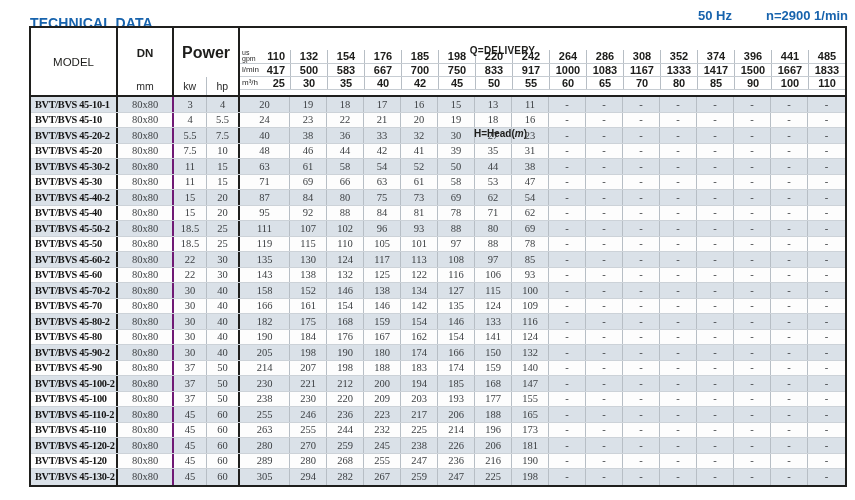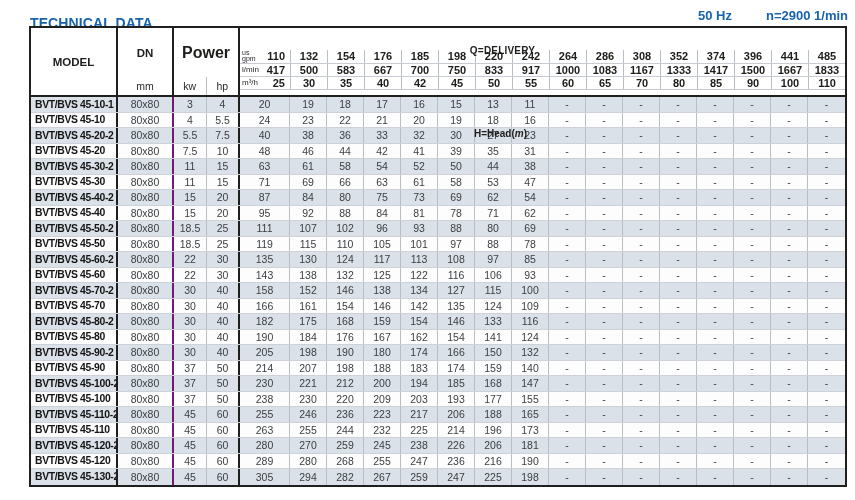--- a/index.html
+++ b/index.html
@@ -24,21 +24,21 @@
 
   
   .dtable {
     position: absolute; left: 29px; top: 26px; width: 818px;
     border: 2px solid #1f1f1d;
     background: #fff;
   }
   
   .thead { display: flex; height: 69px; border-bottom: 2px solid #1f1f1d; background:#fff; }
   .h-model { width: 87px; border-right: 2px solid #1f1f1d; display:flex; align-items:center; justify-content:center;
-             font-weight:bold; font-size:11.5px; color:#1d1d1b; }
+             font-weight:normal; font-size:11.5px; color:#1d1d1b; }
   .h-dn    { width: 56px; border-right: 2px solid #1f1f1d; display:flex; flex-direction:column; }
   .h-dn .lbl { flex:1; display:flex; align-items:center; justify-content:center; font-weight:bold; font-size:11.5px; color:#1d1d1b; }
   .h-dn .sub { height:18px; display:flex; align-items:center; justify-content:center; font-size:10.5px; color:#2a2a2a; }
   .h-power { width: 66px; border-right: 2px solid #1f1f1d; display:flex; flex-direction:column; }
   .h-power .lbl { flex:1; display:flex; align-items:center; justify-content:center; font-weight:bold; font-size:16px; color:#1d1d1b; }
   .kwhp { height:18px; display:flex; }
   .kwhp div { flex:1; display:flex; align-items:center; justify-content:center; font-size:10.5px; color:#2a2a2a; }
   .kwhp div:last-child { border-left: 1px solid #b7bec5; }
 
   .h-delivery { width: 605px; display:flex; flex-direction:column; }
@@ -64,21 +64,21 @@
   .head-row { height: 13px; position: relative; }
   .head-row .h-lbl {
     position:absolute; left:0; right:0; top:0px; text-align:center;
     transform: translateX(-42px);
     font-size: 10px; font-weight: bold; color:#1d1d1b;margin-top:38px;
   }
   .head-row .h-lbl i { font-style: italic; font-weight: bold; }
 
   
   .tbody { background:#fdfdfd; }
-  .trow { display:flex; height: 15.5px; border-bottom: 1px solid #ccd2d8; background:#fdfdfd; }
+  .trow { display:flex; height: 15.5px; border-bottom: 1px solid #ccd2d8; background:#fdfdfd;font-family:Liberation Serif, serif; }
   .trow:last-child { border-bottom: none; }
   .trow.alt { background: #dae1e8; }
   .trow > div { display:flex; align-items:center; justify-content:center; font-size:10.5px; color:#3d4043; }
   .c-model { width: 87px; border-right: 2px solid #1f1f1d; justify-content:flex-start !important;
              padding-left:4px; font-weight:bold; color:#141414 !important;
              font-size:10.4px !important; letter-spacing:-0.35px; white-space:nowrap; overflow:hidden; }
   .c-dn    { width: 56px; border-right: 2px solid #701a75; }
   .c-kw    { width: 33px; border-right: 1px solid #b7bec5; }
   .c-hp    { width: 33px; border-right: 2px solid #1f1f1d; }
   .c-d     { width: 37px; border-right: 1px solid #b7bec5; }

